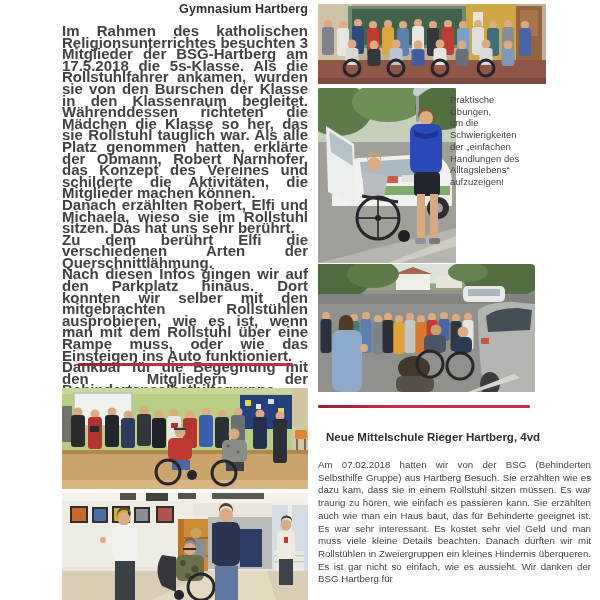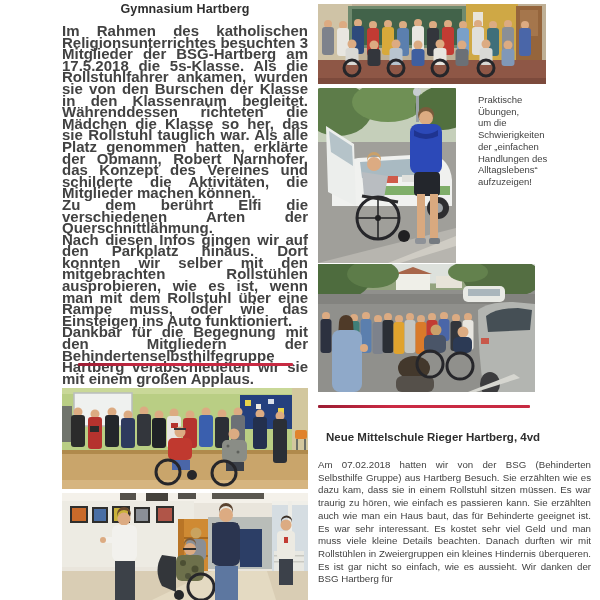--- a/index.html
+++ b/index.html
@@ -2,30 +2,30 @@
 <html><head>
 <meta charset="utf-8">
 <style>
   html,body{margin:0;padding:0;background:#ffffff;}
   .page{
     position:relative;width:600px;height:600px;background:#ffffff;overflow:hidden;
     font-family:"Liberation Sans",sans-serif;color:#3f3f3f;
   }
   
   .col-left{position:absolute;left:62px;top:2px;width:246px;}
-  .art-title{font-size:12.5px;font-weight:bold;color:#2e2e2e;text-align:center;letter-spacing:.1px;margin:0 0 9px 0;}
+  .art-title{font-size:12.5px;font-weight:bold;color:#2e2e2e;text-align:right;letter-spacing:.1px;margin:0 0 9px 0;}
   .subtitle{font-size:9.5px;line-height:11.6px;text-align:justify;margin:0 0 11px 0;color:#424242;}
   .body p{font-size:15px;line-height:11.6px;text-align:justify;margin:0;color:#424242;font-weight:bold;}
   .byline{font-size:9.5px;font-style:italic;color:#424242;margin-top:17px;}
   .rule{height:2.5px;background:linear-gradient(90deg,#9c1d33,#cb2a44 35%,#c72a42);border-radius:1px;}
   .rule-left{position:absolute;left:78px;top:363px;width:215px;}
   .rule-right{position:absolute;left:318px;top:405px;width:212px;}
   
   .caption{
-    position:absolute;left:478px;top:94px;width:86px;
+    position:absolute;left:450px;top:94px;width:86px;
     font-size:9.5px;line-height:11.7px;color:#424242;white-space:pre-line;
   }
   .art-title-right{position:absolute;left:318px;top:423px;width:262px;font-size:11.5px;font-weight:bold;color:#2e2e2e;margin:8px;}
   .body-right{position:absolute;left:318px;top:459px;width:273px;font-size:9.7px;line-height:12.7px;text-align:justify;color:#424242;}
   
   .photo{position:absolute;display:block;}
   .photo svg{display:block;width:100%;height:100%;}
   .ph-a{left:318px;top:4px;width:228px;height:80px;}
   .ph-b{left:318px;top:88px;width:138px;height:175px;}
   .ph-c{left:318px;top:264px;width:217px;height:128px;}
@@ -36,20 +36,21 @@
 </style>
 </head>
 <body>
 
 <div class="page">
 
   <div class="col-left">
     <h1 class="art-title">Gymnasium Hartberg</h1>
     <div class="body">
       <p>Im Rahmen des katholischen Religionsunterrichtes besuchten 3 Mitglieder der BSG-Hartberg am 17.5.2018 die 5s-Klasse. Als die Rollstuhlfahrer ankamen, wurden sie von den Burschen der Klasse in den Klassenraum begleitet. Währenddessen richteten die Mädchen die Klasse so her, das sie Rollstuhl tauglich war. Als alle Platz genommen hatten, erklärte der Obmann, Robert Narnhofer, das Konzept des Vereines und schilderte die Aktivitäten, die Mitglieder machen können.</p>
+      <p>Danach erzählten Robert, Elfi und Michaela, wieso sie im Rollstuhl sitzen. Das hat uns sehr berührt.</p>
       <p>Zu dem berührt Elfi die verschiedenen Arten der Querschnittlähmung.</p>
       <p>Nach diesen Infos gingen wir auf den Parkplatz hinaus. Dort konnten wir selber mit den mitgebrachten Rollstühlen ausprobieren, wie es ist, wenn man mit dem Rollstuhl über eine Rampe muss, oder wie das Einsteigen ins Auto funktioniert.</p>
       <p>Dankbar für die Begegnung mit den Mitgliedern der Behindertenselbsthilfegruppe Hartberg verabschiedeten wir sie mit einem großen Applaus.</p>
     </div>
   </div>
 
   <div class="rule rule-left"></div>
 
   <div class="photo ph-1">
     <svg viewBox="0 0 246 101" preserveAspectRatio="none">

